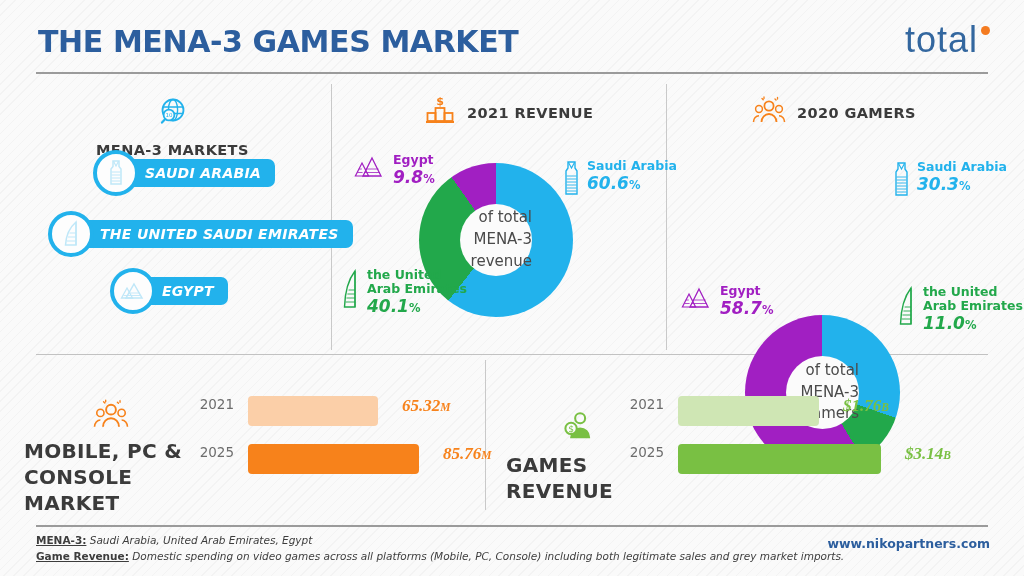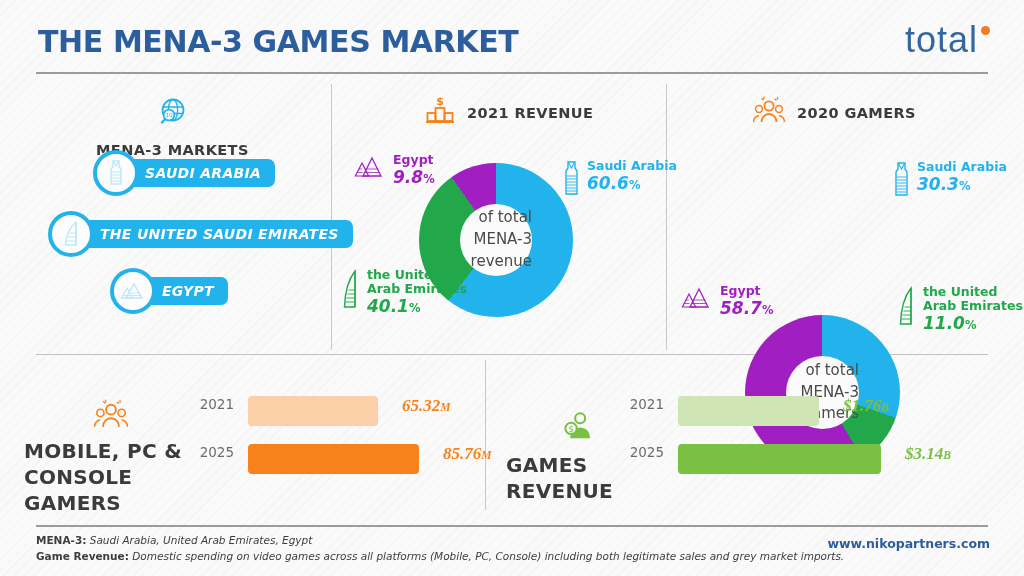--- a/index.html
+++ b/index.html
@@ -118,21 +118,21 @@
   .bar-val .unit { font-size: 11.5px; }
   .c-orange { color: #f7821b; }
   .c-lgreen { color: #79c043; }
 
   
   #foot-rule { left: 36px; top: 525px; width: 952px; height: 2px; background: #9b9b9b; }
   .foot-line {
     font-size: 10.5px; color: #3d3d3d; font-style: italic;
     font-family: "DejaVu Sans", sans-serif;
   }
-  .foot-line b { font-style: normal; }
+  .foot-line b { font-style: normal; text-decoration: underline; }
   #foot-url {
     right: 34px; top: 536px; font-size: 12.5px; font-weight: bold;
     color: #2c5e9e; font-family: "DejaVu Sans", sans-serif;
   }
 </style>
 </head>
 <body>
 
 <div id="stage">
 
@@ -332,21 +332,21 @@
       <path d="M9.5 27c0-4.6 3.4-8 7.5-8s7.5 3.4 7.5 8" fill="none" stroke="#f7821b" stroke-width="1.8"></path>
       <circle cx="7" cy="14" r="3.4" fill="none" stroke="#f7821b" stroke-width="1.5"></circle>
       <path d="M1.5 27c0-3.6 2.5-6.3 5.5-6.3" fill="none" stroke="#f7821b" stroke-width="1.5"></path>
       <circle cx="27" cy="14" r="3.4" fill="none" stroke="#f7821b" stroke-width="1.5"></circle>
       <path d="M32.5 27c0-3.6-2.5-6.3-5.5-6.3" fill="none" stroke="#f7821b" stroke-width="1.5"></path>
       <path d="M10 3.5l1.2 1.2M12 2l0 1.6M23 4l1 1M25.5 2.5l0 1.5" stroke="#f7821b" stroke-width="1.3" stroke-linecap="round"></path>
     </svg>
   </div>
   <div class="abs barblock-title" style="left:24px; top:438px; width:175px;">
     <div>MOBILE, PC &amp;</div>
-    <div>CONSOLE GAMERS</div>
+    <div>CONSOLE MARKET</div>
   </div>
 
   <div class="abs bar-row" style="left:190px; top:396px;">
     <span class="bar-year">2021</span>
     <span class="bar-track" id="gb0" style="width: 130px; background: rgb(251, 207, 168);"></span>
     <span class="bar-val c-orange"><span>65.32</span><span class="unit">M</span></span>
   </div>
 
   <div class="abs bar-row" style="left:190px; top:444px;">
     <span class="bar-year">2025</span>

